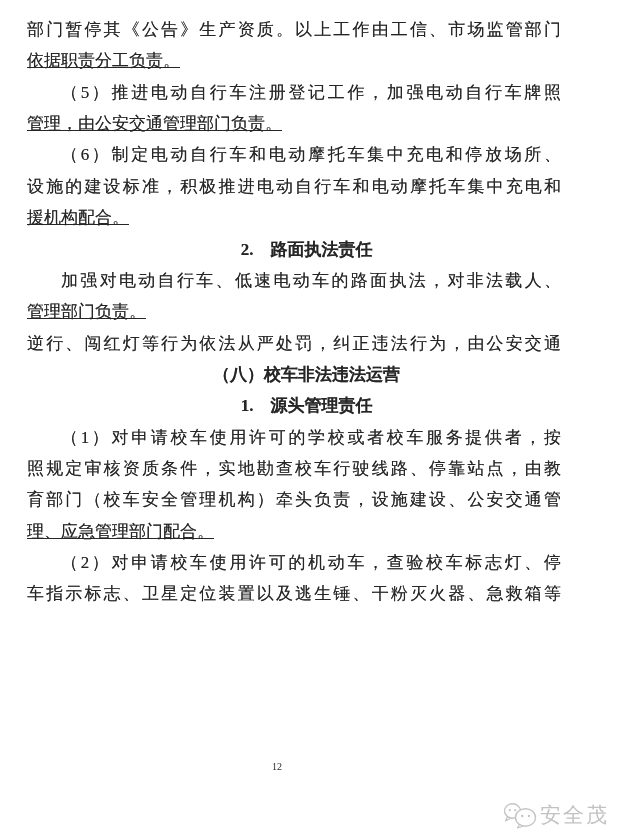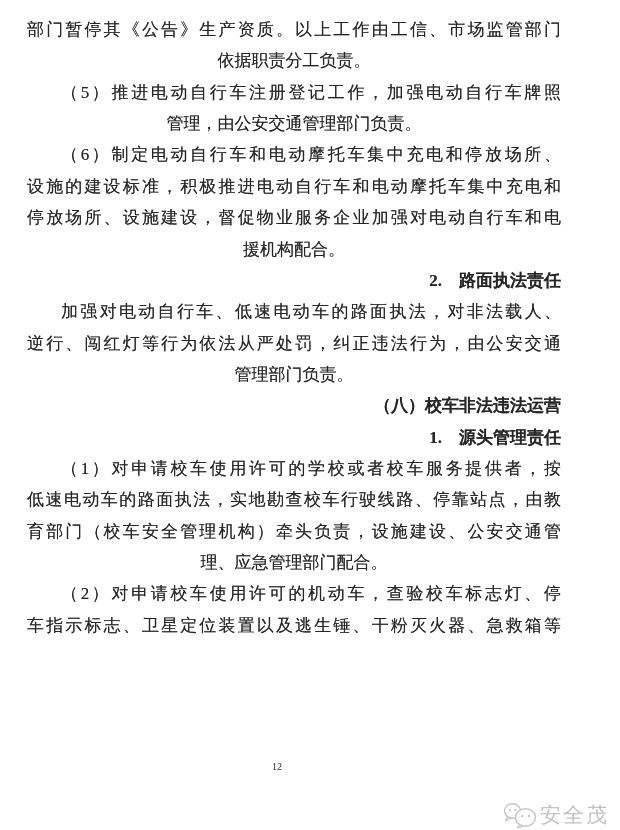--- a/index.html
+++ b/index.html
@@ -33,26 +33,27 @@
   .line.justify-indent {
     white-space: normal;
     text-align: justify;
     text-align-last: justify;
     text-justify: inter-character;
   }
   .line.justify-indent {
     text-indent: 2em;
   }
   .line.plain {
-    text-align: center;
+    text-align: left;
+    text-decoration: underline;
   }
   .line.heading {
     font-weight: 700;
     padding-left: 25px;
-    text-align: right;
+    text-align: center;
   }
   .page-number {
     position: absolute;
     top: 761px;
     left: 277px;
     transform: translateX(-50%);
     font-size: 10px;
     color: #2b2b2b;
     font-family: "Liberation Serif", "DejaVu Serif", serif;
   }
@@ -81,30 +82,29 @@
 
 <div class="page">
 
   <div class="content" id="doc-body">
       <div class="line justify">部门暂停其《公告》生产资质。以上工作由工信、市场监管部门</div>
       <div class="line plain">依据职责分工负责。</div>
       <div class="line justify-indent">（5）推进电动自行车注册登记工作，加强电动自行车牌照</div>
       <div class="line plain">管理，由公安交通管理部门负责。</div>
       <div class="line justify-indent">（6）制定电动自行车和电动摩托车集中充电和停放场所、</div>
       <div class="line justify">设施的建设标准，积极推进电动自行车和电动摩托车集中充电和</div>
-      <div class="line justify">停放场所、设施建设，督促物业服务企业加强对电动自行车和电</div>
       <div class="line plain">援机构配合。</div>
       <div class="line heading">2.　路面执法责任</div>
       <div class="line justify-indent">加强对电动自行车、低速电动车的路面执法，对非法载人、</div>
+      <div class="line plain">管理部门负责。</div>
       <div class="line justify">逆行、闯红灯等行为依法从严处罚，纠正违法行为，由公安交通</div>
-      <div class="line plain">管理部门负责。</div>
       <div class="line heading">（八）校车非法违法运营</div>
       <div class="line heading">1.　源头管理责任</div>
       <div class="line justify-indent">（1）对申请校车使用许可的学校或者校车服务提供者，按</div>
-      <div class="line justify">低速电动车的路面执法，实地勘查校车行驶线路、停靠站点，由教</div>
+      <div class="line justify">照规定审核资质条件，实地勘查校车行驶线路、停靠站点，由教</div>
       <div class="line justify">育部门（校车安全管理机构）牵头负责，设施建设、公安交通管</div>
       <div class="line plain">理、应急管理部门配合。</div>
       <div class="line justify-indent">（2）对申请校车使用许可的机动车，查验校车标志灯、停</div>
       <div class="line justify">车指示标志、卫星定位装置以及逃生锤、干粉灭火器、急救箱等</div>
     </div>
 
   <div class="page-number">12</div>
 
   <div class="watermark">
     <span class="wm-icon">

